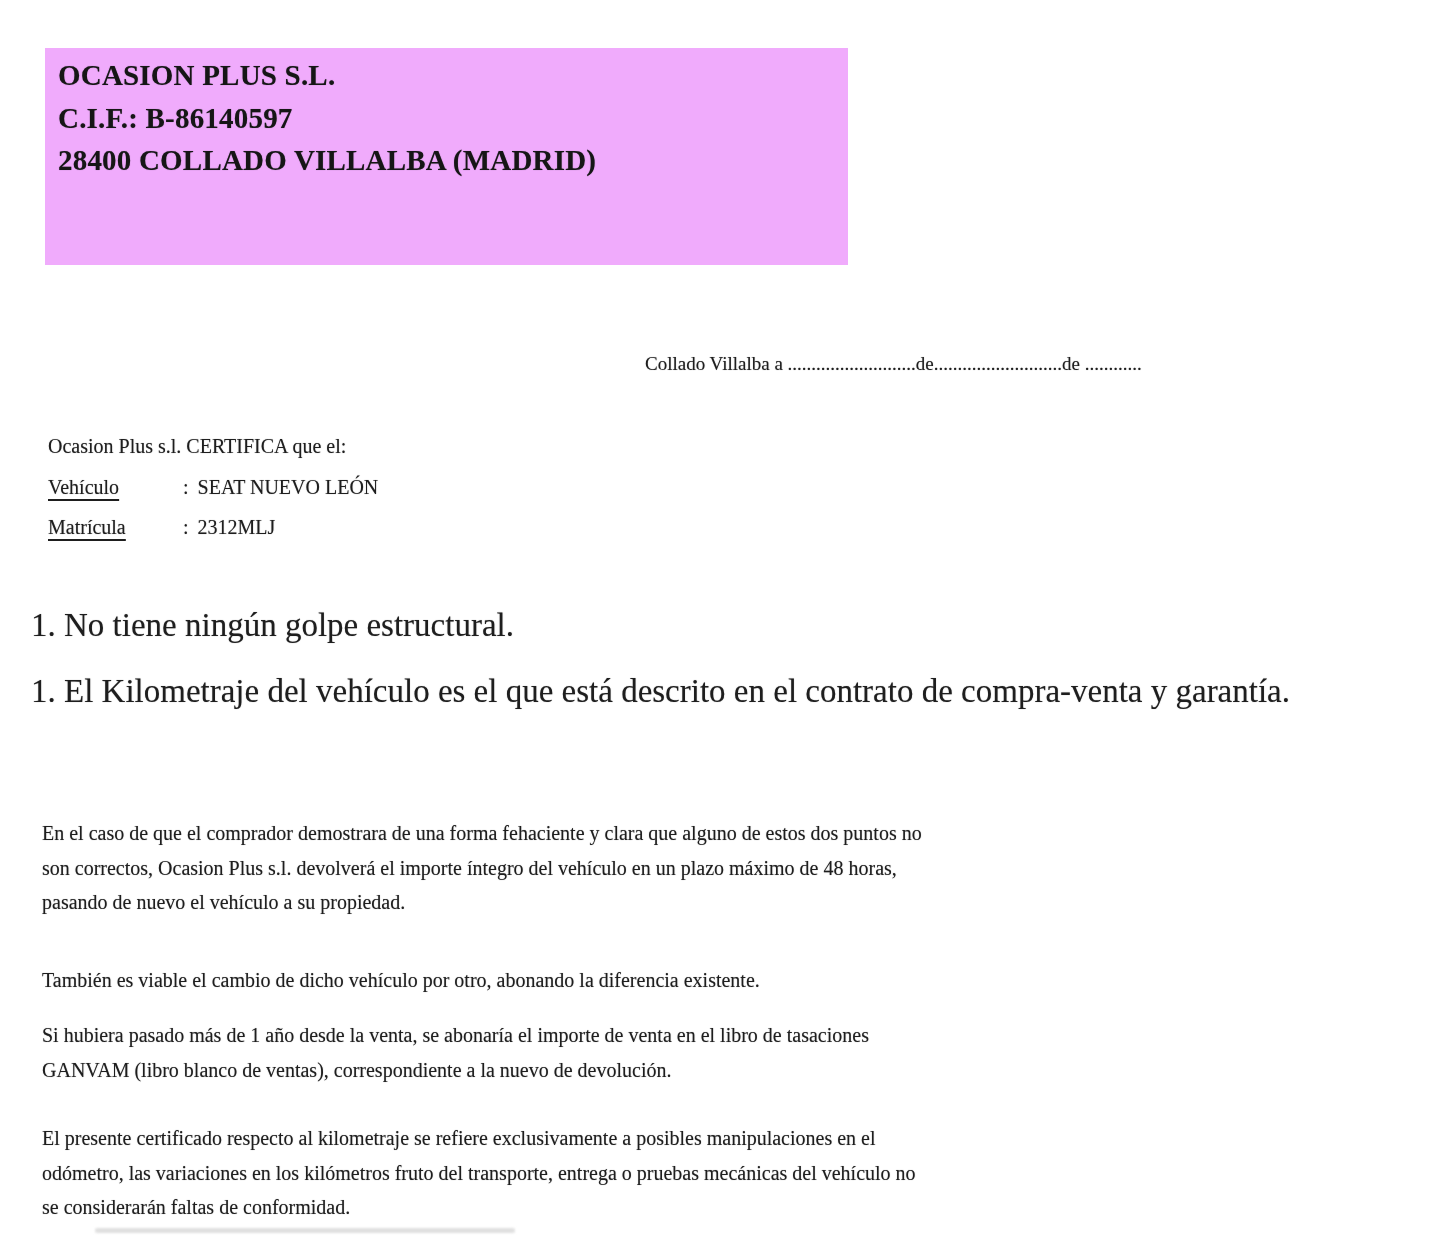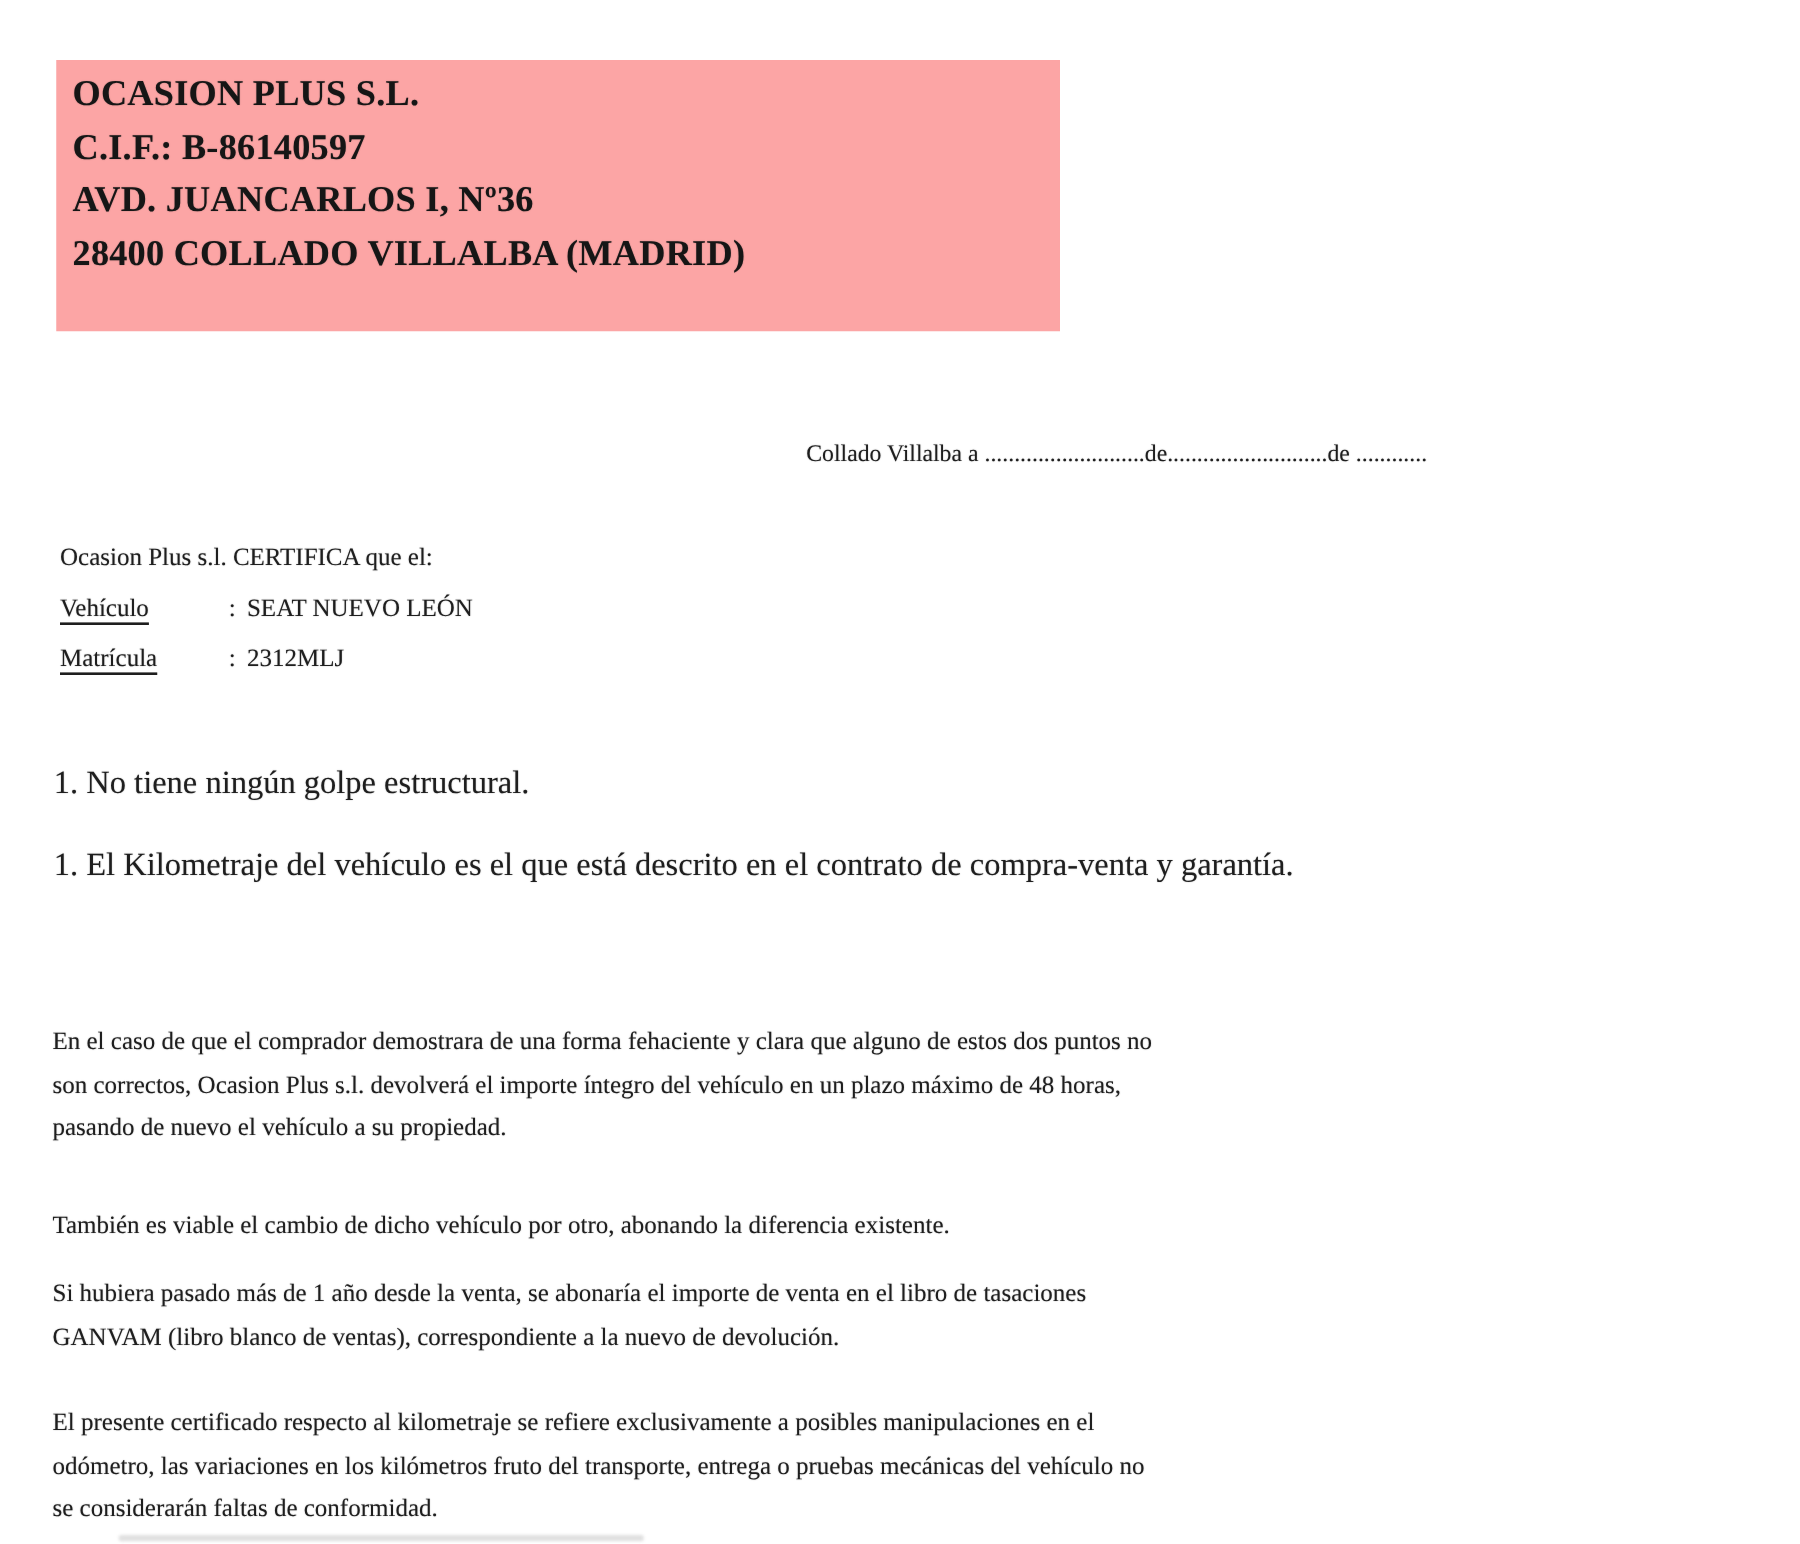--- a/index.html
+++ b/index.html
@@ -13,21 +13,21 @@
     color: #1e1e1e;
     overflow: hidden;
     text-shadow: 0 0 1px rgba(40,40,40,0.45); 
   }
 
   
   .company-box {
     position: absolute;
     left: 45px; top: 48px;
     width: 803px; height: 217px;
-    background: #fca5a5;
+    background: #f0abfc;
     padding: 6px 10px 0 13px;
     font-weight: bold;
     font-size: 29px;
     line-height: 42.5px;
     color: #161616;
     letter-spacing: 0.2px;
   }
 
   
   .date-line {
@@ -49,23 +49,23 @@
     display: inline-block;
     width: 135px;
     text-decoration: underline;
     text-underline-offset: 5px;
   }
   .cert-sep { margin-right: 9px; }
 
   
   .point {
     position: absolute;
-    left: 43px;
+    left: 31px;
     width: 1370px;
-    font-size: 26px;
+    font-size: 33px;
     line-height: 35px;
   }
   .point-1 { top: 608px; }
   .point-2 { top: 674px; }
 
   
   .para {
     position: absolute;
     left: 42px;
     width: 1390px;
@@ -89,21 +89,20 @@
   }
 </style>
 </head>
 <body>
 
 <div class="page">
 
   <header class="company-box">
       <div>OCASION PLUS S.L.</div>
       <div>C.I.F.: B-86140597</div>
-      <div>AVD. JUANCARLOS I, Nº36</div>
       <div>28400 COLLADO VILLALBA (MADRID)</div>
     </header>
 
   <div class="date-line">Collado Villalba a ...........................de...........................de ............</div>
 
   <section class="cert-block">
     <div class="cert-intro">Ocasion Plus s.l. CERTIFICA que el:</div>
     <div class="cert-row">
       <span class="cert-label">Vehículo</span><span class="cert-sep">:</span><span class="cert-value">SEAT NUEVO LEÓN</span>
     </div>

